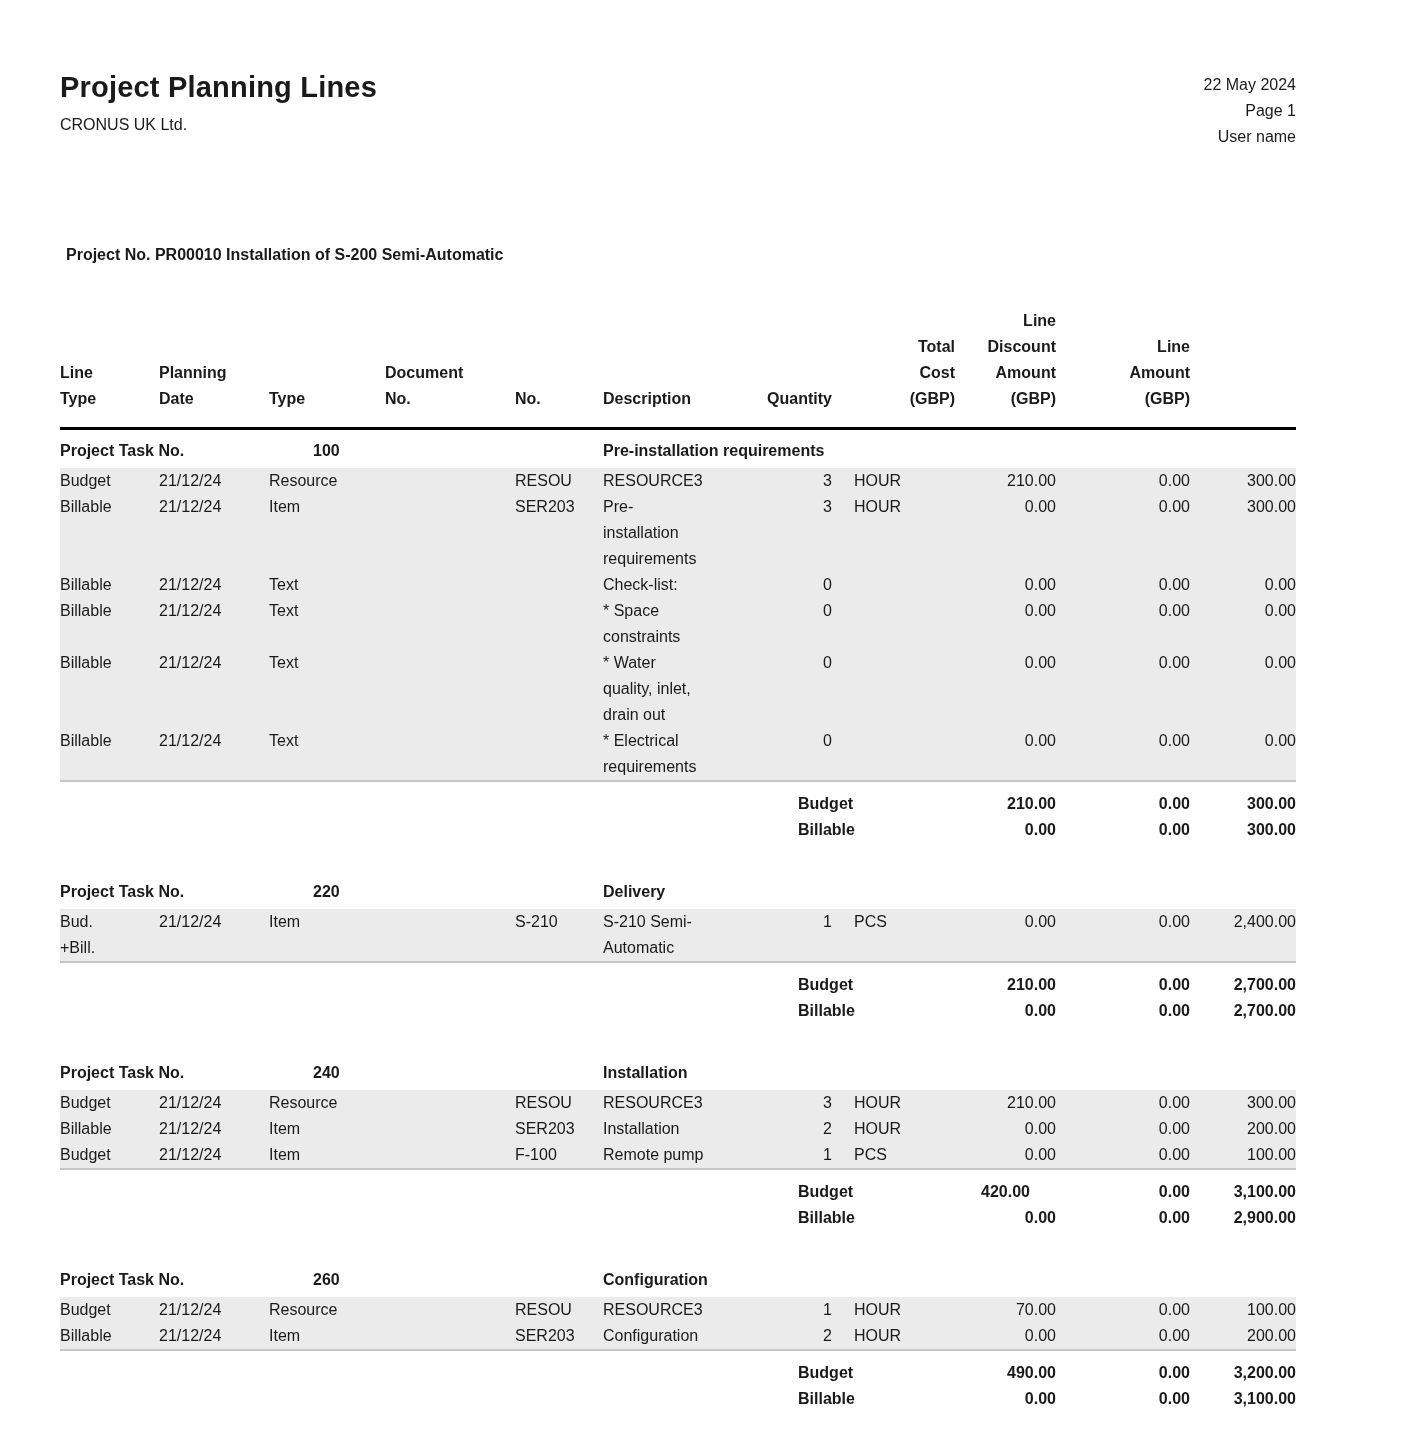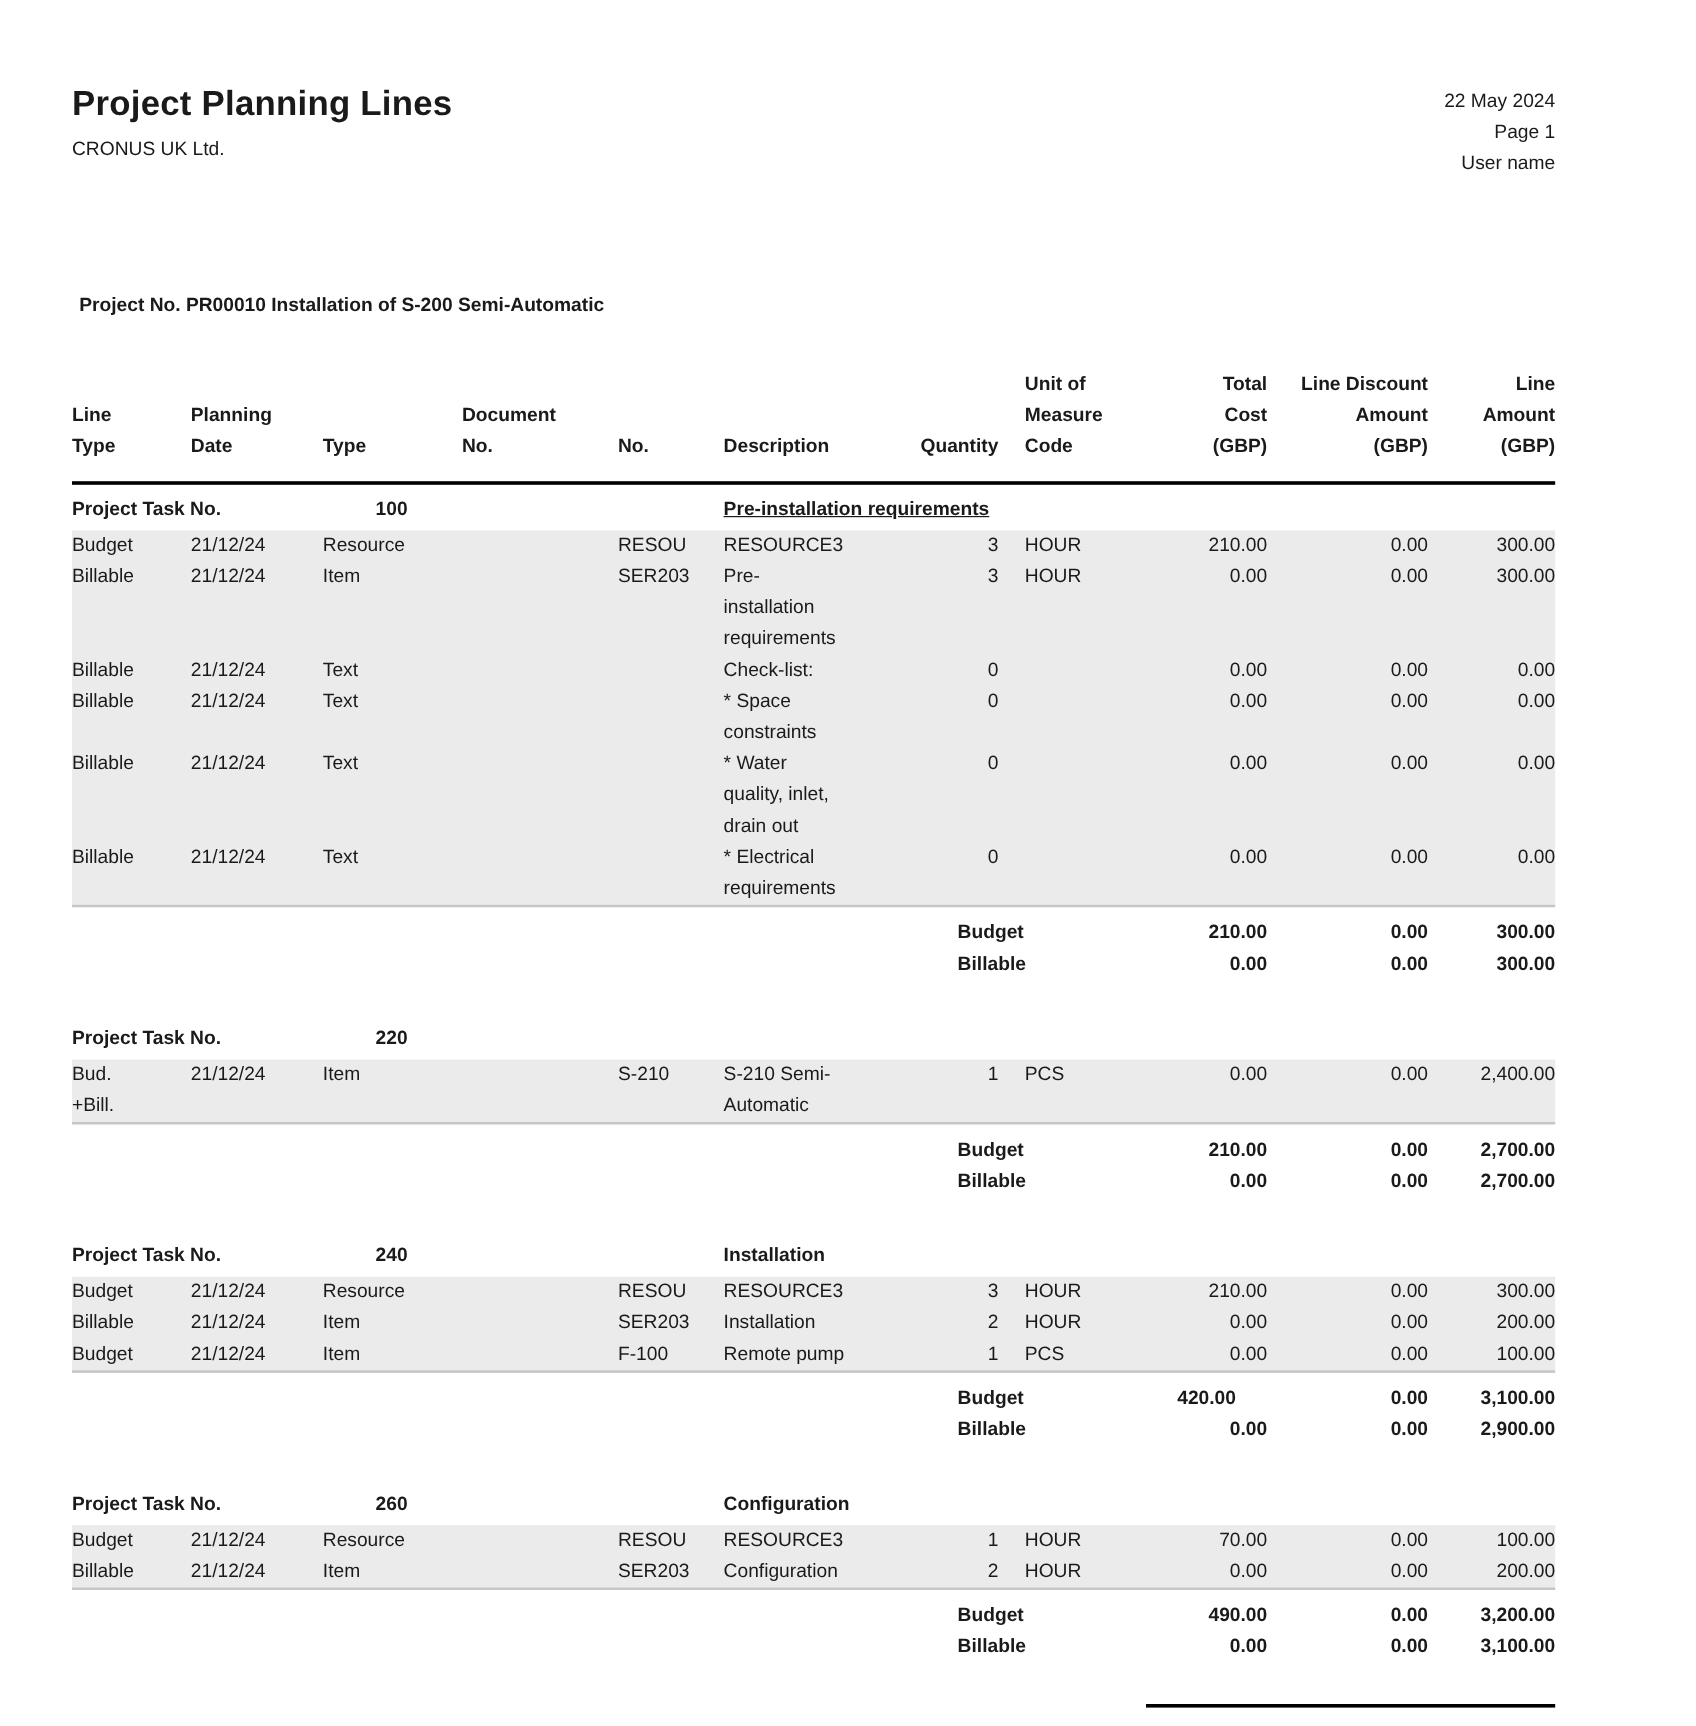--- a/index.html
+++ b/index.html
@@ -105,39 +105,36 @@
           <div class="cell c0">Line
 Type</div>
           <div class="cell c1">Planning
 Date</div>
           <div class="cell c2">Type</div>
           <div class="cell c3">Document
 No.</div>
           <div class="cell c4">No.</div>
           <div class="cell c5">Description</div>
           <div class="cell c6 right">Quantity</div>
-          <div class="cell c7 uompad">Unit of
-Measure
-Code</div>
           <div class="cell c8 right">Total
 Cost
 (GBP)</div>
           <div class="cell c9 right">Line Discount
 Amount
 (GBP)</div>
           <div class="cell c10 right">Line
 Amount
 (GBP)</div>
         </div>
       <div id="table-body">
           <div class="group">
             <div class="row task-row">
               <div class="cell" style="grid-column: 1 / 3;">Project Task No.</div>
               <div class="cell tasknopad" style="grid-column: 3 / 4;">100</div>
-              <div class="cell" style="grid-column: 6 / 12; text-decoration: underline;">Pre-installation requirements</div>
+              <div class="cell" style="grid-column: 6 / 12;">Pre-installation requirements</div>
             </div>
             <div class="gray-block">
               <div class="row">
                 <div class="cell c0">Budget</div>
                 <div class="cell c1">21/12/24</div>
                 <div class="cell c2">Resource</div>
                 <div class="cell c3"></div>
                 <div class="cell c4">RESOU</div>
                 <div class="cell c5">RESOURCE3</div>
                 <div class="cell c6 right">3</div>
@@ -232,20 +229,21 @@
                 <div class="cell right" style="grid-column: 9 / 10;">0.00</div>
                 <div class="cell right" style="grid-column: 10 / 11;">0.00</div>
                 <div class="cell right" style="grid-column: 11 / 12;">300.00</div>
               </div>
             </div>
           </div>
           <div class="group">
             <div class="row task-row">
               <div class="cell" style="grid-column: 1 / 3;">Project Task No.</div>
               <div class="cell tasknopad" style="grid-column: 3 / 4;">220</div>
+              <div class="cell" style="grid-column: 6 / 12;">Delivery</div>
             </div>
             <div class="gray-block">
               <div class="row">
                 <div class="cell c0">Bud.
 +Bill.</div>
                 <div class="cell c1">21/12/24</div>
                 <div class="cell c2">Item</div>
                 <div class="cell c3"></div>
                 <div class="cell c4">S-210</div>
                 <div class="cell c5">S-210 Semi-

